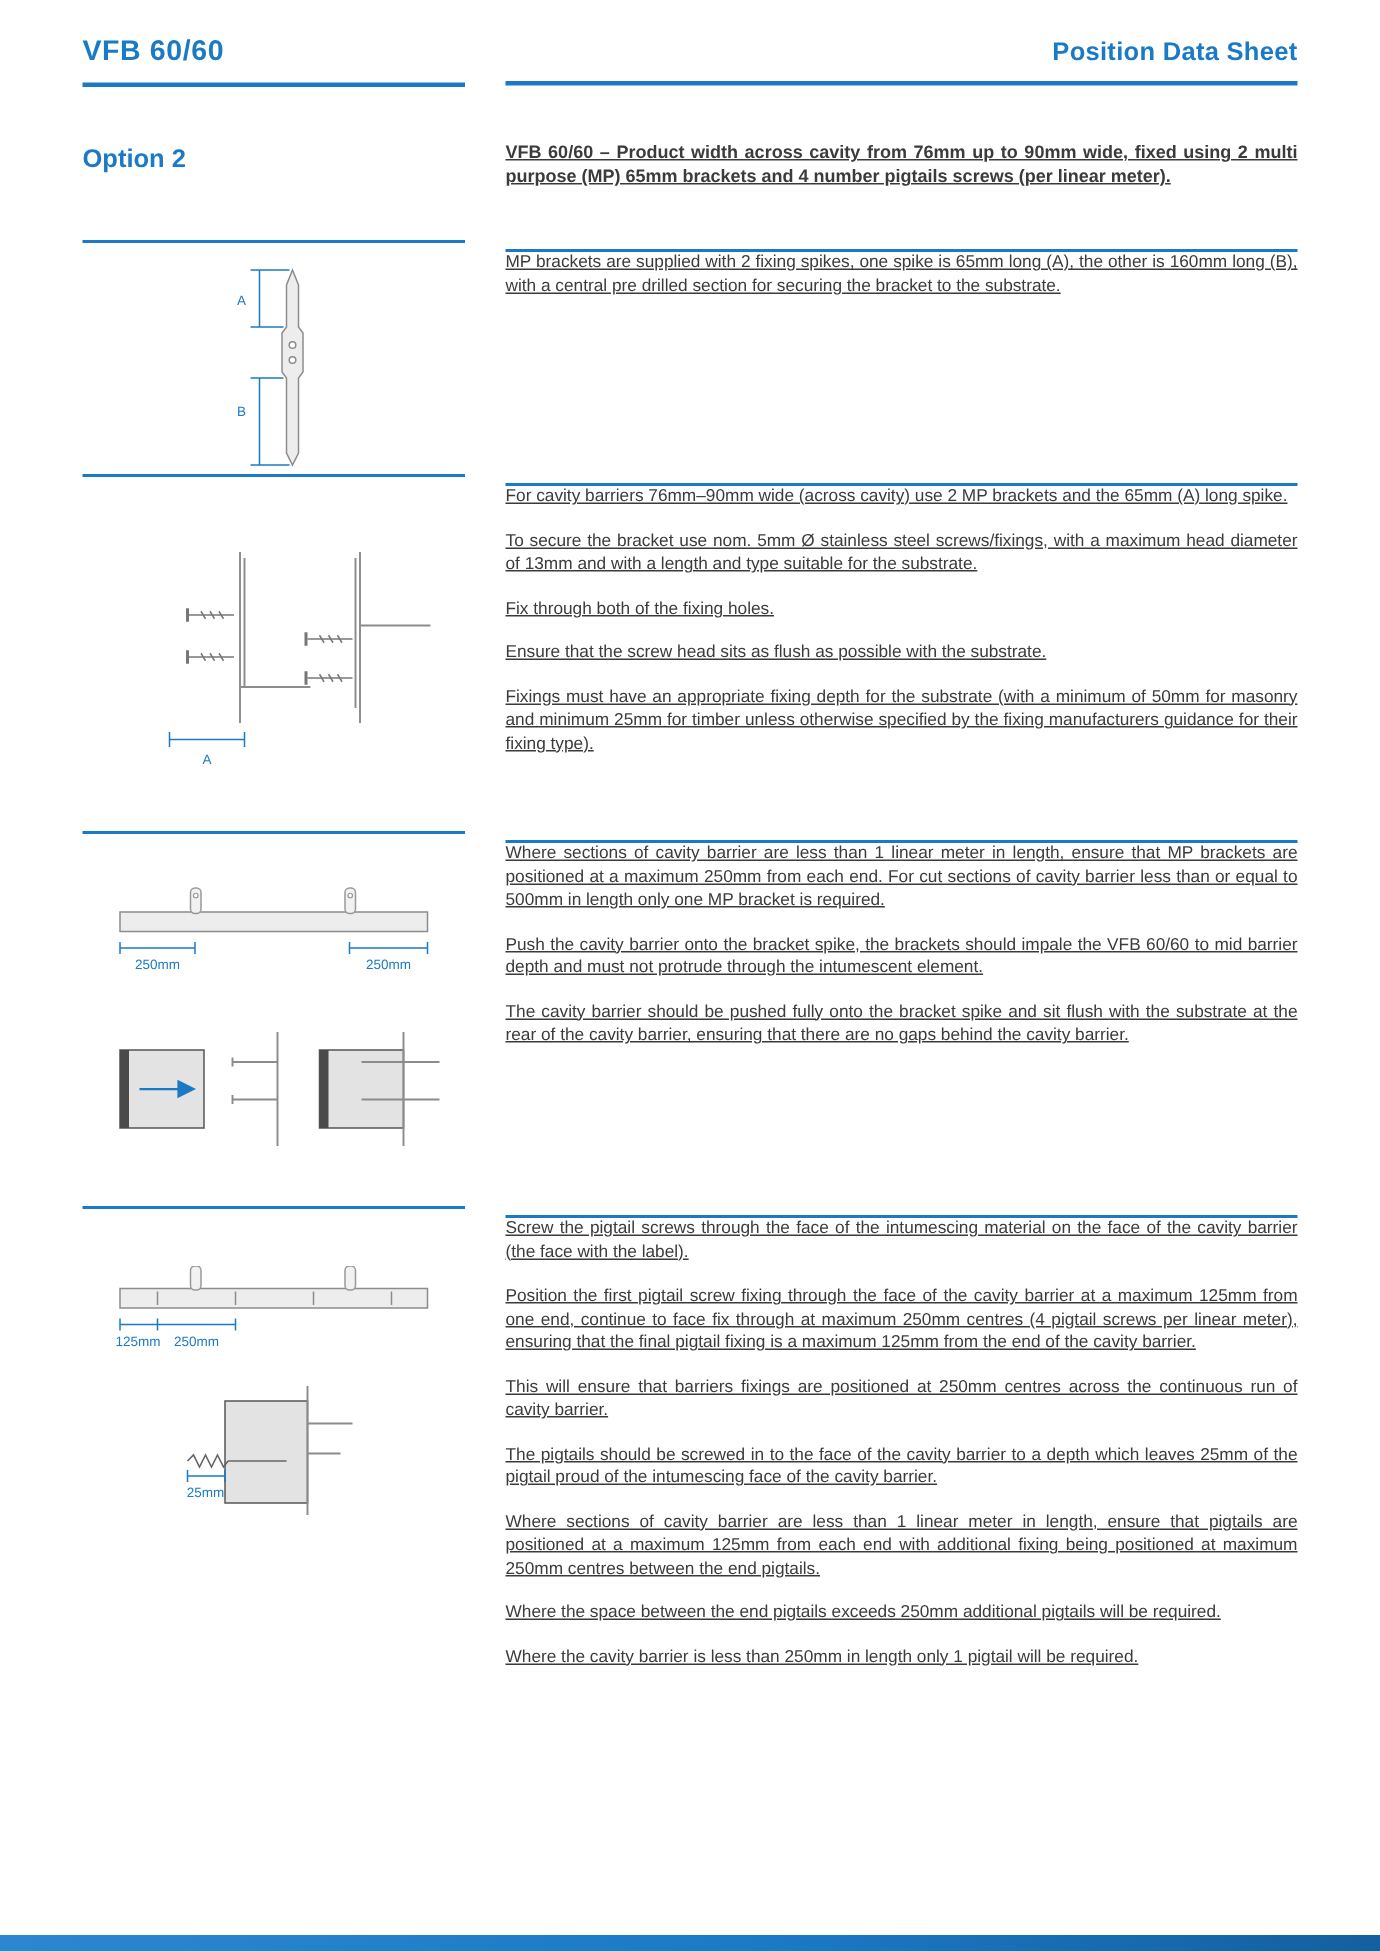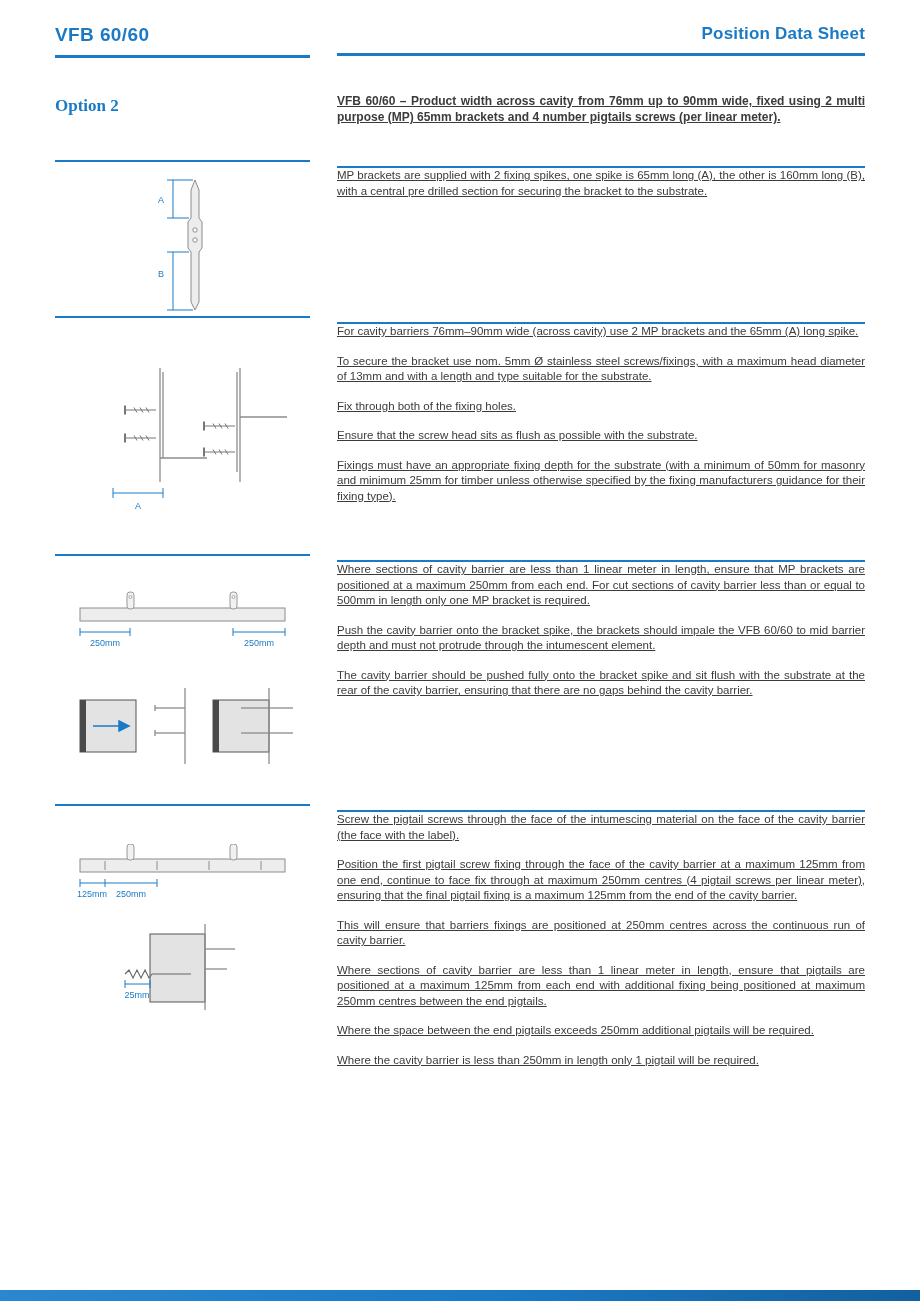--- a/index.html
+++ b/index.html
@@ -9,42 +9,42 @@
   }
   *{margin:0;padding:0;box-sizing:border-box;}
   html,body{width:920px;}
   body{
     height:1301px;background:#ffffff;position:relative;overflow:hidden;
     font-family:"Liberation Sans",sans-serif;color:var(--text);
   }
   .page{padding:24px 55px 0 55px;}
 
   
-  .hdr{display:flex;justify-content:space-between;align-items:flex-start;}
+  .hdr{display:flex;justify-content:space-between;align-items:center;}
   .hdr-col-l{width:255px;}
   .hdr-col-r{width:528px;text-align:right;}
   .doc-title{color:var(--blue);font-size:19px;font-weight:bold;letter-spacing:.4px;}
   .doc-sub{color:var(--blue);font-size:17px;font-weight:bold;letter-spacing:.2px;}
   .rule{height:3px;background:var(--blue);}
   .rule.thin{height:2px;}
   .hdr .rule{margin-top:9px;}
 
   
   .row{display:flex;align-items:stretch;}
   .col-l{width:255px;margin-right:27px;flex:none;}
   .col-r{flex:1;min-width:0;text-decoration:underline;}
   .col-r .rule.thin{margin-top:6px;}
 
   .row0{margin-top:30px;min-height:72px;}
   .sec1{min-height:156px;}
   .sec2{min-height:238px;}
   .sec3{min-height:250px;}
   .sec4{min-height:400px;}
 
-  .option-title{color:var(--blue);font-size:17px;font-weight:bold;margin-top:8px;font-family:Liberation Serif, serif;}
+  .option-title{color:var(--blue);font-size:17px;font-weight:bold;margin-top:8px;}
   .intro{font-size:12px;line-height:16px;font-weight:bold;text-align:justify;margin-top:5px;}
 
   .textpad{}
   p.body{font-size:11.5px;line-height:15.5px;text-align:justify;margin-bottom:14px;}
 
   .diag{display:block;}
   .d1{margin-top:12px;}
   .d2{margin-top:44px;}
   .d3{margin-top:32px;}
   .d4{margin-top:38px;}
@@ -291,20 +291,21 @@
         </g>
         <text class="dimtext" x="82" y="154" text-anchor="middle">25mm</text>
       </svg>
     </div>
     <div class="col-r">
       <div class="rule thin"></div>
       <div class="textpad">
         <p class="body">Screw the pigtail screws through the face of the intumescing material on the face of the cavity barrier (the face with the label).</p>
         <p class="body">Position the first pigtail screw fixing through the face of the cavity barrier at a maximum 125mm from one end, continue to face fix through at maximum 250mm centres (4 pigtail screws per linear meter), ensuring that the final pigtail fixing is a maximum 125mm from the end of the cavity barrier.</p>
         <p class="body">This will ensure that barriers fixings are positioned at 250mm centres across the continuous run of cavity barrier.</p>
+        <p class="body">The pigtails should be screwed in to the face of the cavity barrier to a depth which leaves 25mm of the pigtail proud of the intumescing face of the cavity barrier.</p>
         <p class="body">Where sections of cavity barrier are less than 1 linear meter in length, ensure that pigtails are positioned at a maximum 125mm from each end with additional fixing being positioned at maximum 250mm centres between the end pigtails.</p>
         <p class="body">Where the space between the end pigtails exceeds 250mm additional pigtails will be required.</p>
         <p class="body">Where the cavity barrier is less than 250mm in length only 1 pigtail will be required.</p>
       </div>
     </div>
   </section>
 
 </div>
 
 <div class="footer-bar"></div>

